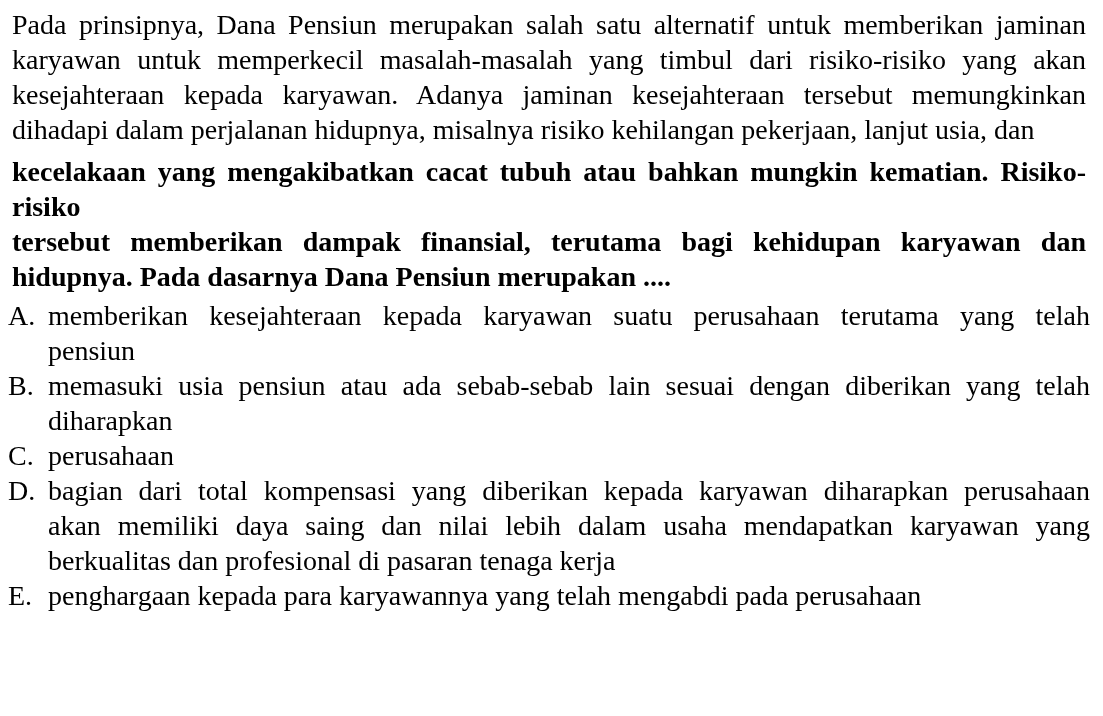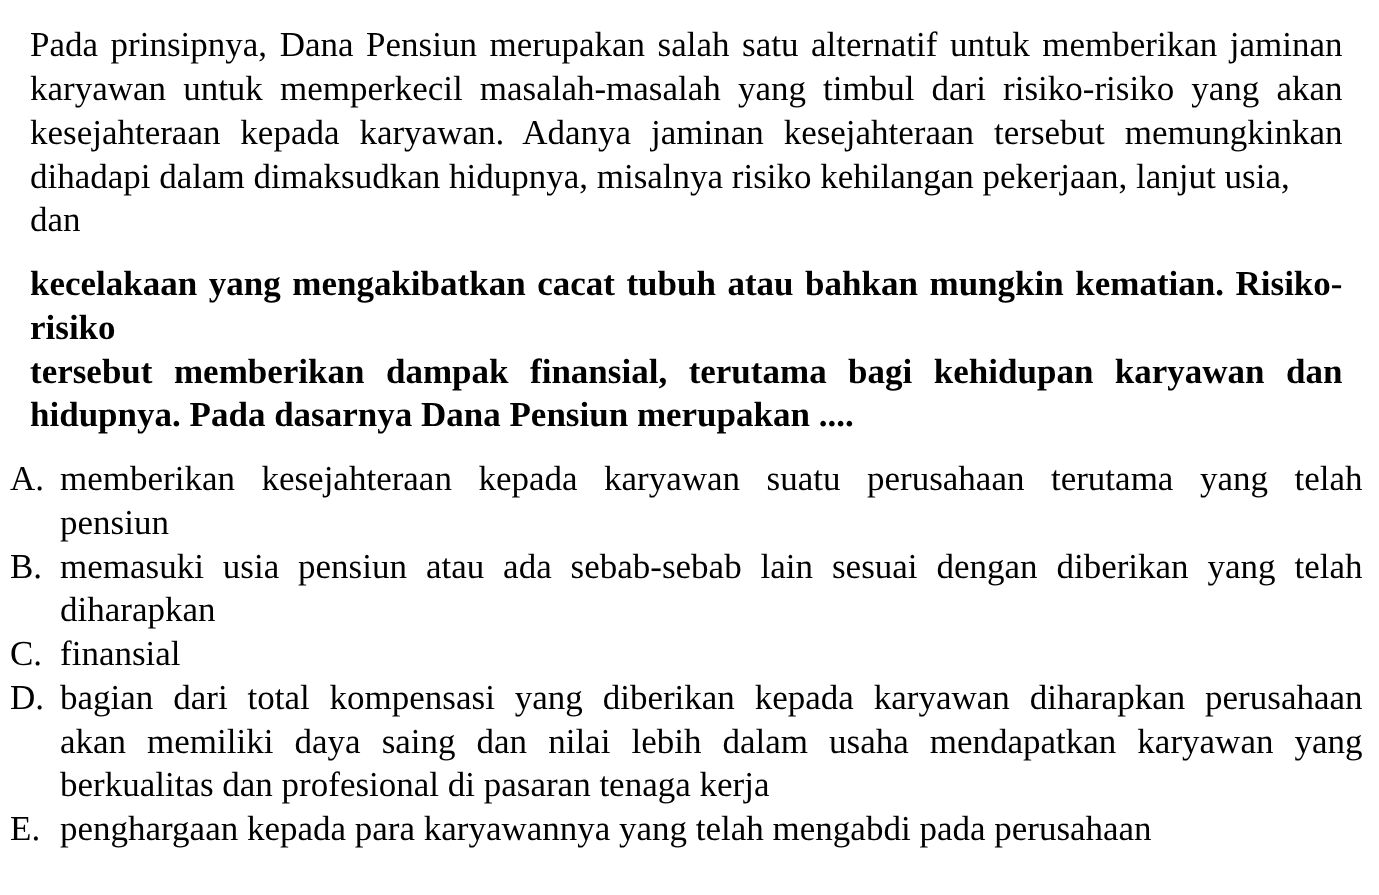--- a/index.html
+++ b/index.html
@@ -18,21 +18,21 @@
     box-sizing: border-box;
     width: 1103px;
     height: 716px;
     padding: 3px 13px 0 8px;
     font-family: "Liberation Serif", "DejaVu Serif", serif;
     font-size: 28px;
     line-height: 35px;
     color: #000000;
     background: #ffffff;
   }
-  .para { margin: 16px; }
+  .para { margin: 4px; }
   .para + .para { margin-top: 7px; font-weight: bold; }
   .line { white-space: normal; }
   
   .jl {
     text-align: justify;
     text-align-last: justify;
     -moz-text-align-last: justify;
   }
   
   .nl { text-align: left; }
@@ -65,21 +65,21 @@
 <body>
 
 <div class="page">
 
   <div class="num-fragment">.</div>
 
   <div class="para">
     <div class="line jl">Pada prinsipnya, Dana Pensiun merupakan salah satu alternatif untuk memberikan jaminan</div>
     <div class="line jl">karyawan untuk memperkecil masalah-masalah yang timbul dari risiko-risiko yang akan</div>
     <div class="line jl">kesejahteraan kepada karyawan. Adanya jaminan kesejahteraan tersebut memungkinkan</div>
-    <div class="line nl">dihadapi dalam dimaksudkan hidupnya, misalnya risiko kehilangan pekerjaan, lanjut usia, dan</div>
+    <div class="line nl">dihadapi dalam perjalanan hidupnya, misalnya risiko kehilangan pekerjaan, lanjut usia, dan</div>
   </div>
 
   <div class="para">
     <div class="line jl">kecelakaan yang mengakibatkan cacat tubuh atau bahkan mungkin kematian. Risiko-risiko</div>
     <div class="line jl">tersebut memberikan dampak finansial, terutama bagi kehidupan karyawan dan</div>
     <div class="line nl">hidupnya. Pada dasarnya Dana Pensiun merupakan ....</div>
   </div>
 
   <div class="options">
 
@@ -90,21 +90,21 @@
     </div>
 
     <div class="option">
       <span class="letter">B.</span>
       <div class="line jl">memasuki usia pensiun atau ada sebab-sebab lain sesuai dengan diberikan yang telah</div>
       <div class="line nl">diharapkan</div>
     </div>
 
     <div class="option">
       <span class="letter">C.</span>
-      <div class="line nl">finansial</div>
+      <div class="line nl">perusahaan</div>
     </div>
 
     <div class="option">
       <span class="letter">D.</span>
       <div class="line jl">bagian dari total kompensasi yang diberikan kepada karyawan diharapkan perusahaan</div>
       <div class="line jl">akan memiliki daya saing dan nilai lebih dalam usaha mendapatkan karyawan yang</div>
       <div class="line nl">berkualitas dan profesional di pasaran tenaga kerja</div>
     </div>
 
     <div class="option">

